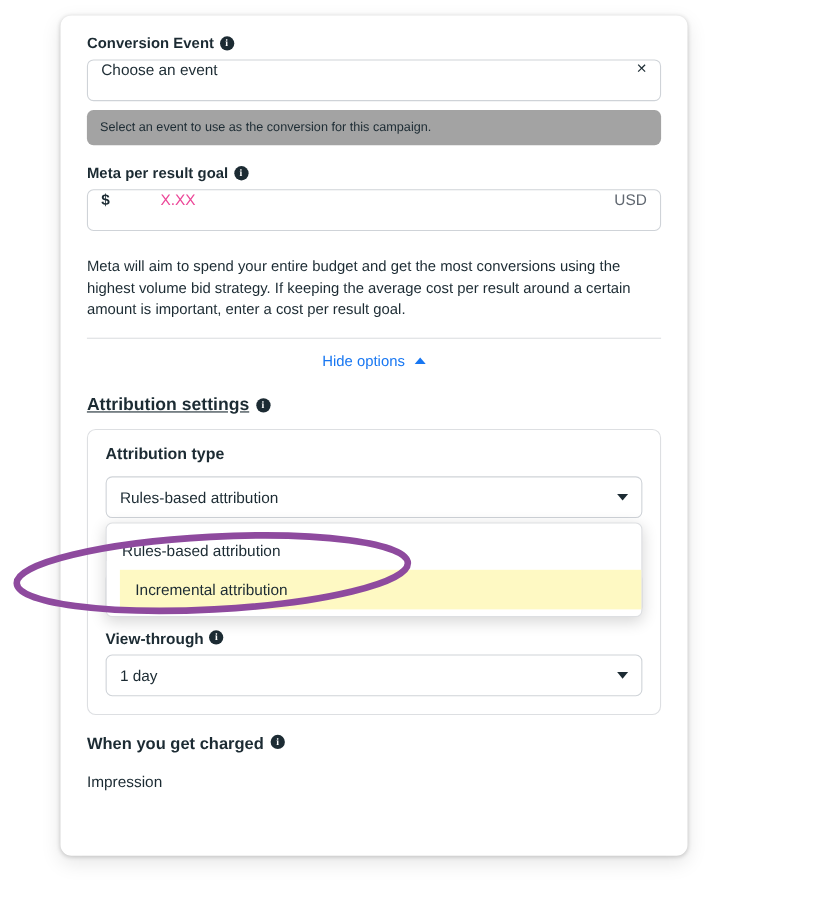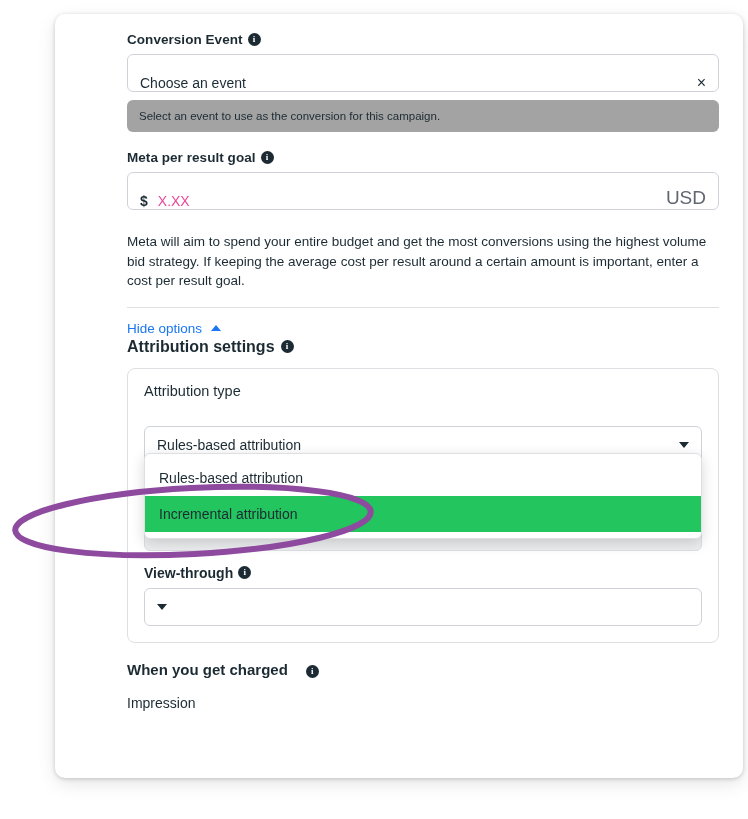--- a/index.html
+++ b/index.html
@@ -16,27 +16,26 @@
   }
   .screen {
     position: relative;
     width: 748px;
     height: 819px;
   }
   .card {
     position: absolute;
     left: 55px;
     top: 14px;
-    width: 640px;
+    width: 570px;
     height: 764px;
     background: #ffffff;
     border-radius: 10px;
     box-shadow: 0 1px 4px rgba(0,0,0,0.18), 0 6px 18px rgba(0,0,0,0.10);
     overflow: hidden;
-    padding-left: 48px;
   }
   .card-inner {
     padding: 18px 24px 0 24px;
   }
   .field-label {
     font-size: 13.5px;
     font-weight: bold;
     color: #1c2b33;
     letter-spacing: 0.05px;
     margin: 0 0 7px 0;
@@ -60,24 +59,25 @@
     flex: 0 0 auto;
   }
   .input-box {
     box-sizing: border-box;
     width: 100%;
     height: 38px;
     border: 1px solid #cfd3d8;
     border-radius: 6px;
     background: #ffffff;
     display: flex;
-    align-items: flex-end;
+    align-items: flex-start;
     padding: 0 12px;
     font-size: 14px;
     color: #1c2b33;
+    gap: 36px;
   }
   .input-box .value {
     flex: 1 1 auto;
     overflow: hidden;
     white-space: nowrap;
     text-overflow: ellipsis;
   }
   .input-box .placeholder {
     color: #ec4899;
   }
@@ -101,68 +101,70 @@
     justify-content: space-between;
   }
   .dollar {
     font-weight: bold;
     font-size: 14px;
     margin-right: 10px;
     color: #1c2b33;
   }
   .usd {
     color: #606770;
-    font-size: 19px;
+    font-size: 14px;
   }
   .paragraph {
     margin-top: 22px;
     font-size: 13.5px;
     line-height: 1.45;
     color: #1c2b33;
   }
   .divider {
     margin: 16px 0 0 0;
     height: 1px;
     background: #dddfe2;
   }
   .hide-options {
     margin-top: 13px;
     display: flex;
     align-items: center;
     gap: 9px;
     color: #1877f2;
     font-size: 13.5px;
     cursor: pointer;
+    justify-content: center;
   }
   .caret-up {
     width: 0; height: 0;
     border-left: 5px solid transparent;
     border-right: 5px solid transparent;
     border-bottom: 6px solid #1877f2;
   }
   .section-title {
-    margin-top: 2px;
+    margin-top: 24px;
     font-size: 16px;
     font-weight: bold;
     display: flex;
     align-items: center;
     gap: 6px;
     color: #1c2b33;
+    text-decoration: underline;
   }
   .panel {
     position: relative;
     margin-top: 12px;
     border: 1px solid #dddfe2;
     border-radius: 8px;
     padding: 14px 16px 16px 16px;
   }
   .panel-title {
     font-size: 14.5px;
-    font-weight: normal;
-    margin-bottom: 27px;
+    font-weight: bold;
+    margin-bottom: 12px;
   }
   .select-box {
     box-sizing: border-box;
     width: 100%;
     height: 38px;
     border: 1px solid #cfd3d8;
     border-radius: 6px;
     background: #ffffff;
     display: flex;
     align-items: center;
@@ -199,38 +201,39 @@
   .dropdown-item {
     height: 36px;
     display: flex;
     align-items: center;
     padding: 0 14px;
     font-size: 14px;
     color: #1c2b33;
     cursor: pointer;
   }
   .dropdown-item.highlighted {
-    background: #22c55e;
+    background: #fef9c3;
+    margin-left: 12px;
   }
   .sub-label {
     margin-top: 14px;
     font-size: 14px;
     font-weight: bold;
     display: flex;
     align-items: center;
     gap: 5px;
   }
   .sub-label-row { margin-bottom: 7px; }
   .charged-title {
     margin-top: 18px;
     font-size: 15px;
     font-weight: bold;
     display: flex;
-    align-items: flex-end;
-    gap: 18px;
+    align-items: flex-start;
+    gap: 6px;
   }
   .charged-value {
     margin-top: 17px;
     font-size: 14px;
     color: #1c2b33;
   }
   .annotation {
     position: absolute;
     left: 8px;
     top: 482px;
@@ -302,20 +305,21 @@
         <div class="select-box disabled">
           <span class="sel-value">None</span>
           <span class="caret-down"></span>
         </div>
 
         <div class="sub-label sub-label-row">
           <span>View-through</span>
           <span class="info-icon">i</span>
         </div>
         <div class="select-box">
+          <span class="sel-value">1 day</span>
           <span class="caret-down"></span>
         </div>
       </div>
 
       <div class="charged-title">
         <span>When you get charged</span>
         <span class="info-icon">i</span>
       </div>
       <div class="charged-value">Impression</div>
 

